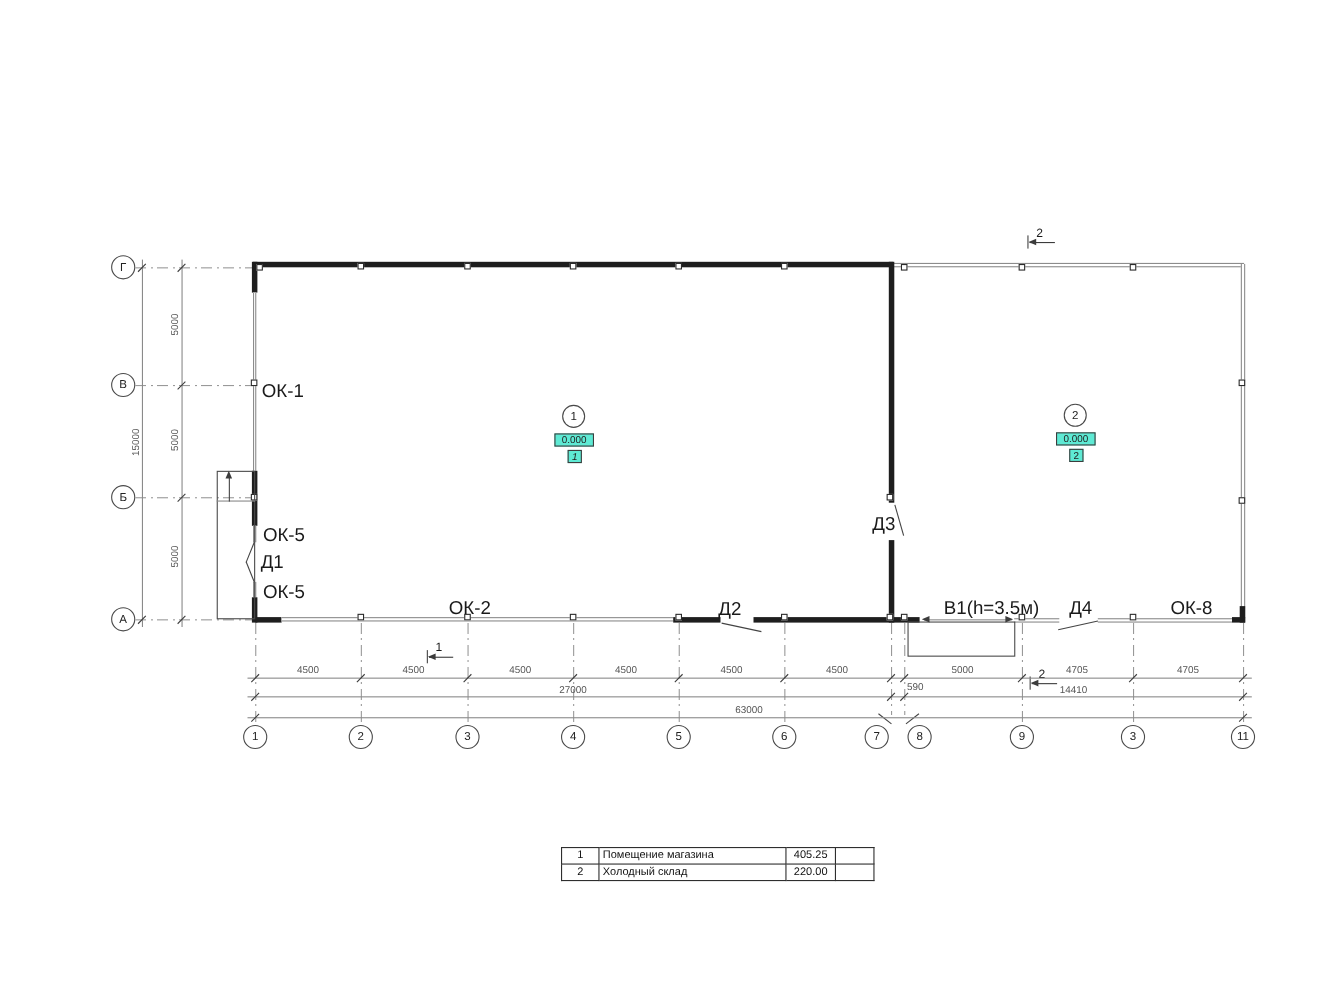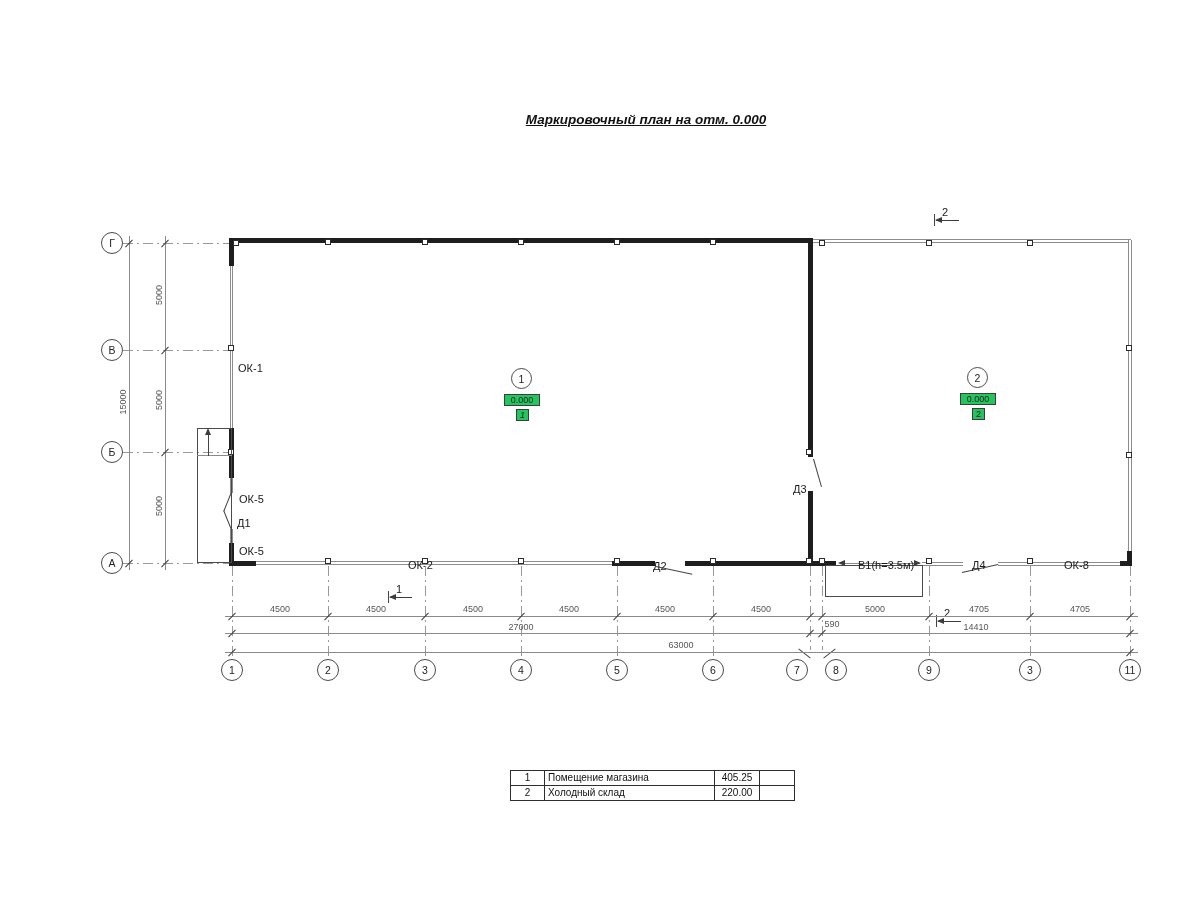--- a/index.html
+++ b/index.html
@@ -14,39 +14,38 @@
   
   .gdh{position:absolute;height:1px;background:repeating-linear-gradient(to right,#999 0 10px,transparent 10px 14px,#999 14px 16px,transparent 16px 20px);}
   .gdv{position:absolute;width:1px;background:repeating-linear-gradient(to bottom,#999 0 10px,transparent 10px 14px,#999 14px 16px,transparent 16px 20px);}
   .dl{position:absolute;background:#8a8a8a;}
   .tick{position:absolute;width:10px;height:1px;background:#3c3c3c;transform:rotate(-45deg);}
   .thin{position:absolute;background:#444;}
   .dt{position:absolute;font-size:9px;color:#555;text-align:center;white-space:nowrap;}
   .dtv{position:absolute;width:44px;text-align:center;font-size:9px;color:#555;transform:rotate(-90deg);white-space:nowrap;}
   .gc{position:absolute;width:22px;height:22px;border:1px solid #4a4a4a;border-radius:50%;background:#fff;
       display:flex;align-items:center;justify-content:center;font-size:10.5px;color:#222;box-sizing:border-box;}
-  .lbl{position:absolute;font-size:11px;color:#1a1a1a;white-space:nowrap;margin-top:16px;}
+  .lbl{position:absolute;font-size:17px;color:#1a1a1a;white-space:nowrap;}
   .slbl{position:absolute;font-size:11px;color:#1a1a1a;}
-  .box{position:absolute;border:1px solid #3d3d3d;background:#22c55e;display:flex;align-items:center;justify-content:center;box-sizing:border-box;}
+  .box{position:absolute;border:1px solid #3d3d3d;background:#5eead4;display:flex;align-items:center;justify-content:center;box-sizing:border-box;}
   .arrL{position:absolute;width:0;height:0;border-top:3px solid transparent;border-bottom:3px solid transparent;border-right:7px solid #3c3c3c;}
   .arrR{position:absolute;width:0;height:0;border-top:3px solid transparent;border-bottom:3px solid transparent;border-left:7px solid #3c3c3c;}
   .arrU{position:absolute;width:0;height:0;border-left:3px solid transparent;border-right:3px solid transparent;border-bottom:7px solid #3c3c3c;}
   .title{position:absolute;font-style:italic;font-weight:600;color:#111;text-decoration:underline;text-align:center;}
   
   table.expl{border-collapse:collapse;table-layout:fixed;}
   table.expl td,table.expl th{border:1px solid #2e2e2e;font-size:10px;color:#111;font-weight:normal;
       padding:0 3px;overflow:hidden;line-height:1.15;}
   table.expl th{text-align:center;}
 </style>
 </head>
 <body>
 
 <div id="sheet">
 
-  <div class="title" style="left:446px;top:112px;width:400px;font-size:13.5px;">Маркировочный план  на отм. 0.000</div>
 
   <div class="gc" style="left:101px;top:232px;">Г</div>
   <div class="gc" style="left:101px;top:339px;">В</div>
   <div class="gc" style="left:101px;top:441px;">Б</div>
   <div class="gc" style="left:101px;top:552px;">А</div>
 
   <div class="gdh" style="left:123px;top:243px;width:108px;"></div>
   <div class="gdh" style="left:123px;top:350px;width:108px;"></div>
   <div class="gdh" style="left:123px;top:452px;width:108px;"></div>
   <div class="gdh" style="left:123px;top:563px;width:108px;"></div>

